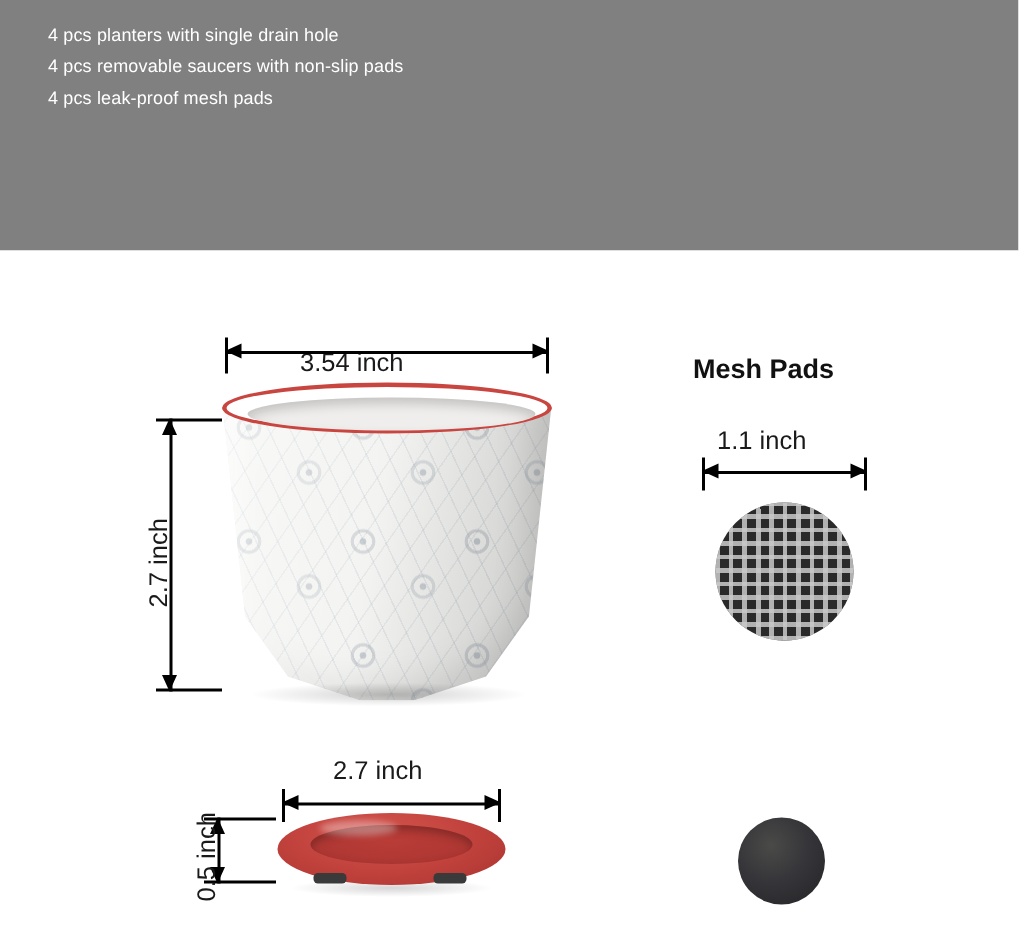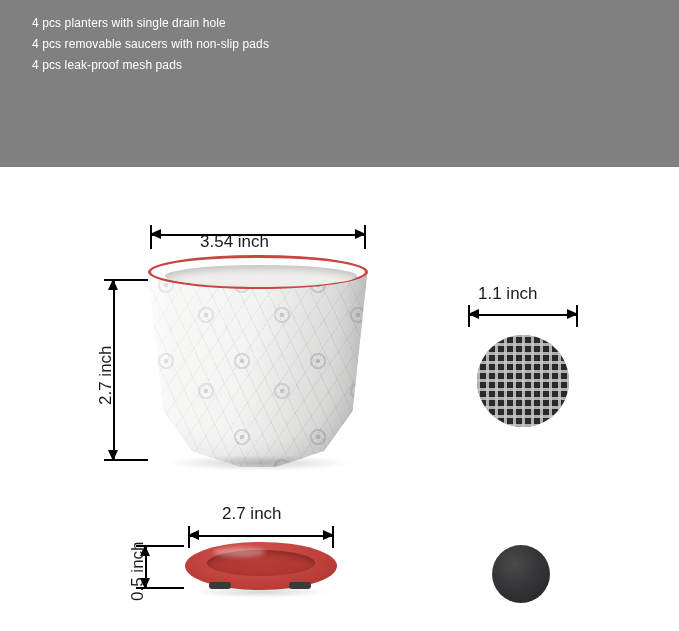--- a/index.html
+++ b/index.html
@@ -315,20 +315,21 @@
       <div class="pot-pattern"></div>
       <div class="pot-pattern2"></div>
       <div class="pot-shade"></div>
     </div>
     <div class="pot-rim">
       <div class="pot-rim-inner"></div>
     </div>
     <div class="pot-shadow"></div>
   </div>
 
+  <div class="section-title" style="position:absolute; left:462px; top:69px;">Mesh Pads</div>
   <div class="dim-label" style="position:absolute; left:478px; top:117px;">1.1 inch</div>
   <div class="arrow-h" style="left:468px; top:142px; width:110px;">
     <div class="bar"></div>
     <div class="cap-l"></div>
     <div class="cap-r"></div>
   </div>
   <div class="tick-v" style="left:468px; top:138px; height:22px;"></div>
   <div class="tick-v" style="left:576px; top:138px; height:22px;"></div>
   <div class="mesh-disc" style="left:477px; top:168px;"></div>
 

